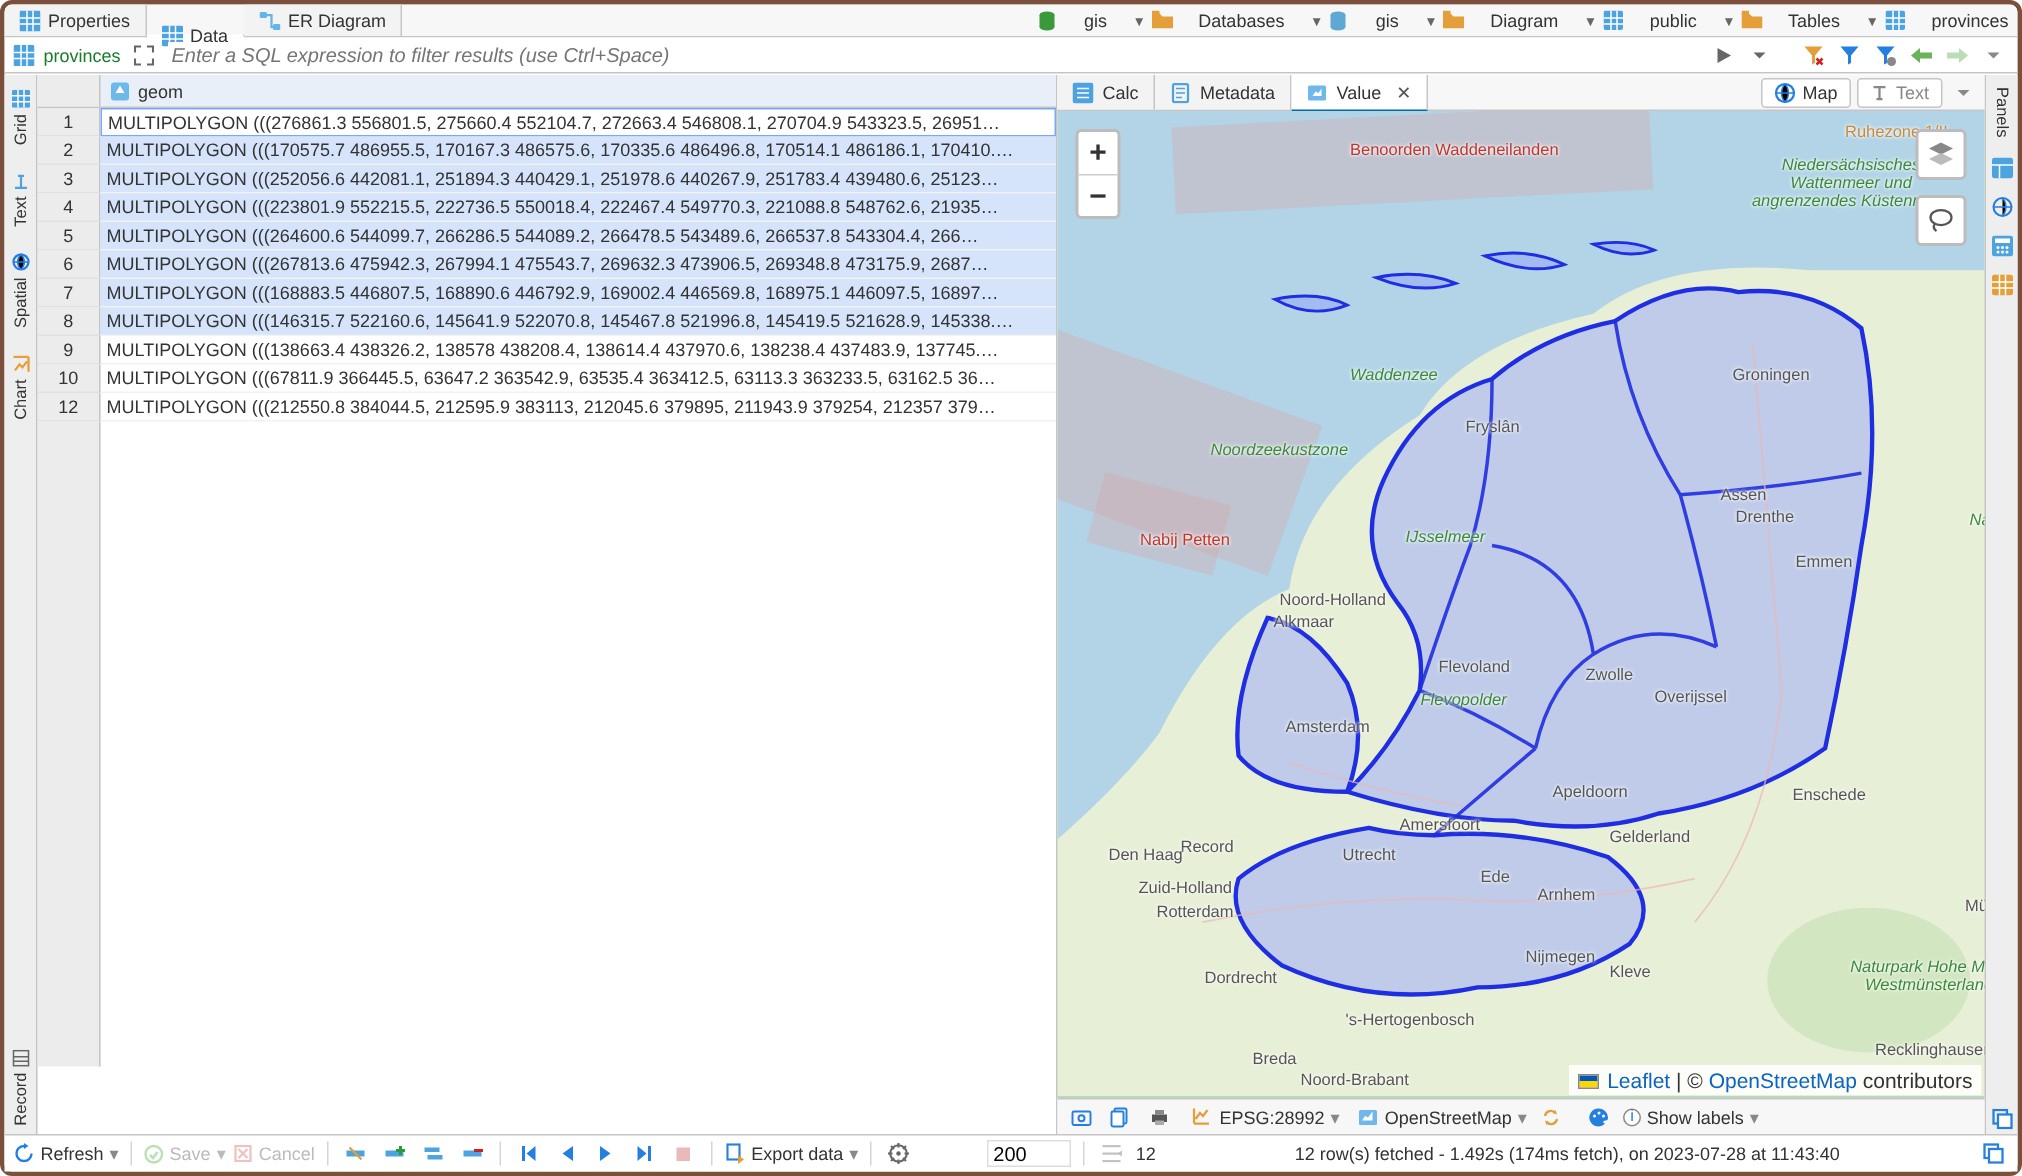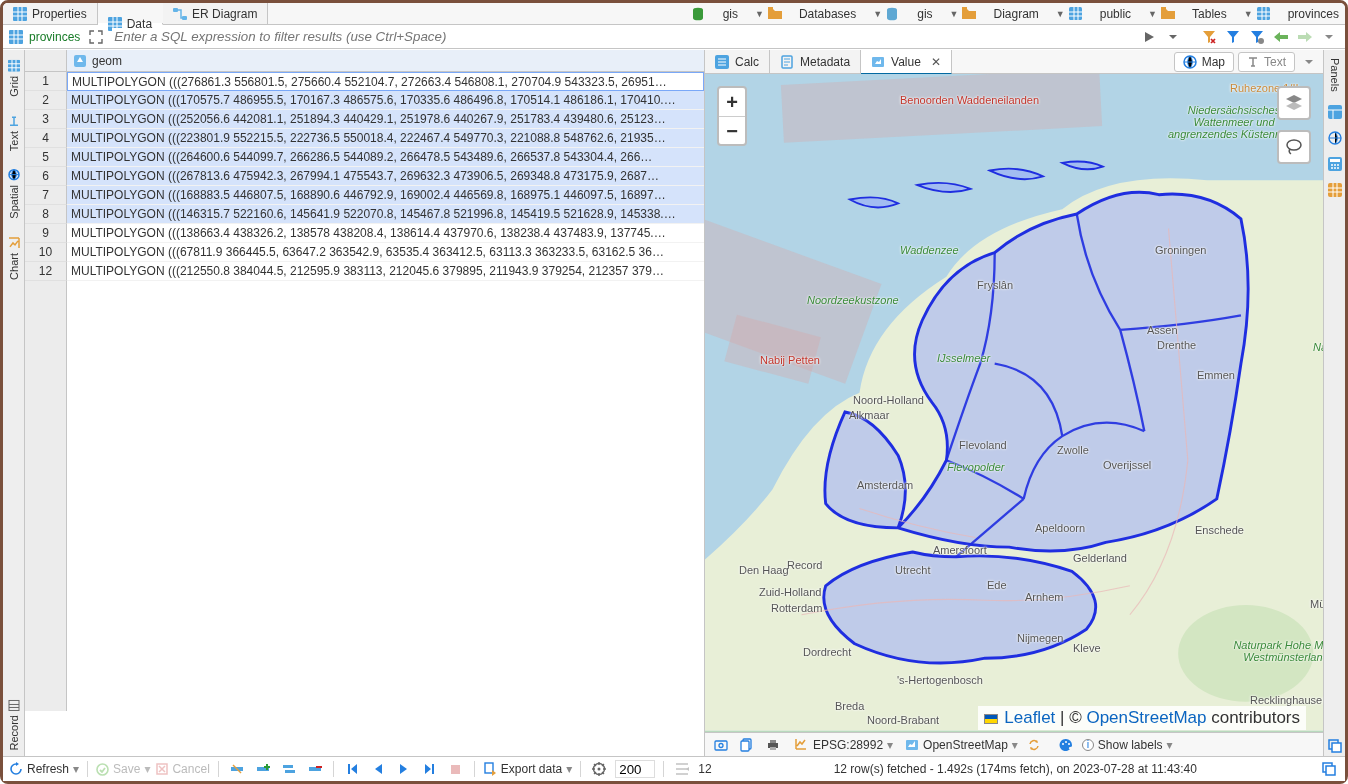--- a/index.html
+++ b/index.html
@@ -202,23 +202,23 @@
     background:#fff; border:2px solid #bcbcbc; border-radius:4px;
     display:flex; align-items:center; justify-content:center; cursor:pointer;
   }
   .lasso-ctrl {
     top: 56px; right: 12px; width:34px; height:34px;
     background:#fff; border:2px solid #bcbcbc; border-radius:4px;
     display:flex; align-items:center; justify-content:center; cursor:pointer;
   }
 
   .leaflet-attrib {
-    right: 17px; bottom: 2px;
+    right: 2px; bottom: 2px;
     background: rgba(255,255,255,0.85);
-    padding: 2px 6px; font-size: 17px;
+    padding: 2px 6px; font-size: 14px;
     color: #333;
   }
   .leaflet-attrib a { color: var(--link); text-decoration:none; }
   .leaflet-flag { display:inline-block; width:14px; height:10px; vertical-align:middle; margin-right:2px;
     background: linear-gradient(to bottom, #0057b7 50%, #ffd700 50%); border:1px solid #888;}
 
   .mlabel { position:absolute; font-size:11px; color:#555; white-space:nowrap; pointer-events:none; text-shadow: 0 0 2px #fff, 0 0 3px #fff;}
   .mlabel.red { color:#c3352b; }
   .mlabel.orange { color:#ca8a3a; }
   .mlabel.green { color:#3a8a3a; font-style:italic; }
@@ -234,21 +234,21 @@
   
   .bottombar {
     position: absolute; left:3px; right:3px; bottom:3px;
     height: 25px; display: flex; align-items: center;
     gap: 6px; padding: 0 6px;
     border-top: 1px solid var(--border);
     background: #fff;
   }
   .bottombar .sep { width:1px; height:16px; background:#d5d5d5; margin: 0 2px;}
   .bottombar input.pagesize {
-    width: 40px; height:18px; border:1px solid #ddd; padding:0 3px;
+    width: 56px; height:18px; border:1px solid #ddd; padding:0 3px;margin-left:43px;
   }
   .bottombar .status { flex: 1; text-align:center; color:#333; }
 
   .btn-text { display:flex; align-items:center; gap:4px; cursor:pointer;}
   .btn-text.disabled { color: #bbb; cursor: default; }
 
   a { color: var(--link); }
 </style>
 </head>
 <body>

